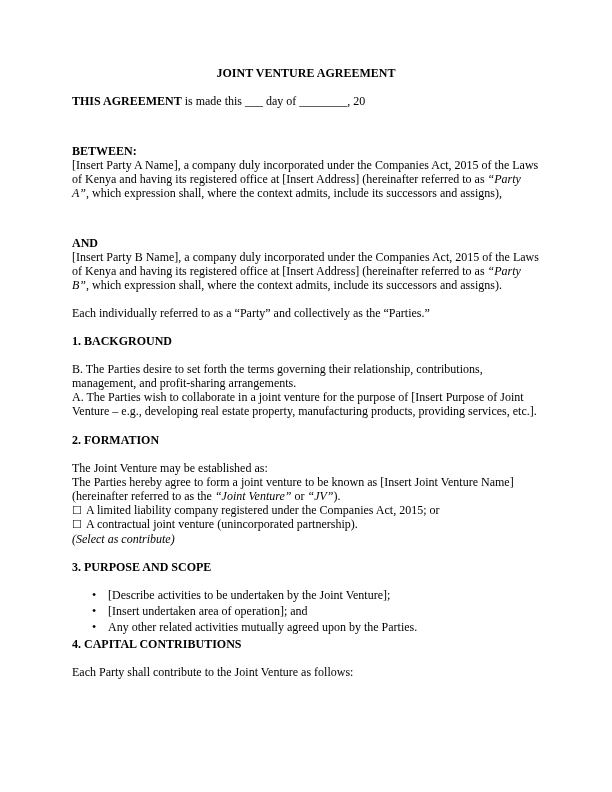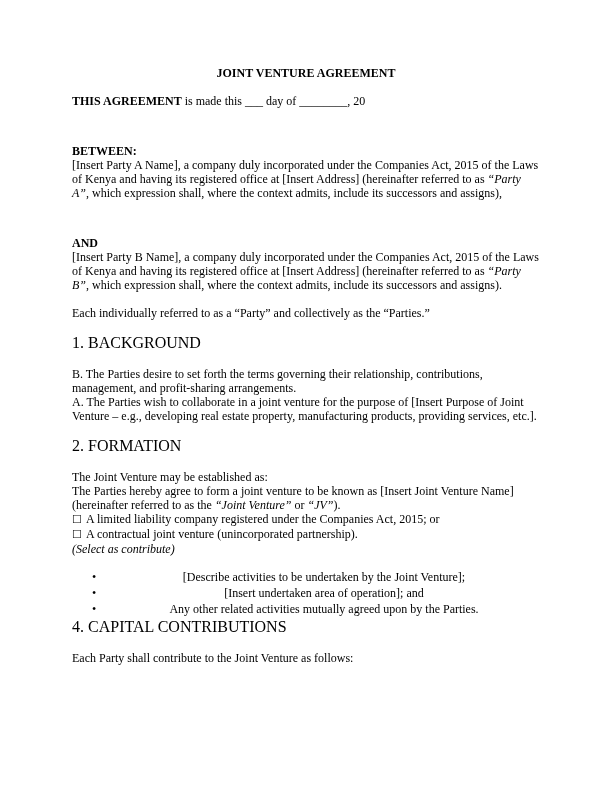--- a/index.html
+++ b/index.html
@@ -24,39 +24,38 @@
     font-weight: bold;
     margin: 0 0 14px 0;
   }
   .block {
     margin: 0 0 14px 0;
   }
   .block-gap2 {
     margin: 0 0 28px 0;
   }
   .heading {
-    font-weight: normal;
+    font-weight: bold;
     margin: 0 0 14px 0;
-    font-size: 16px;
+    font-size: 12px;
   }
   b, .bold { font-weight: bold; margin-top: 36px; }
   em, .ital { font-style: italic; }
   .line {  }
   .checkbox-line { }
   .checkbox-glyph {
     font-family: "DejaVu Sans", sans-serif;
     font-size: 11px;
     display: inline-block;
     margin-right: 4px;
   }
   ul.bullets {
     list-style: none;
     margin: 14px 0 0 0;
     padding: 0;
-    text-align: center;
   }
   ul.bullets li {
     position: relative;
     padding-left: 36px;
     margin: 0 0 2px 0;
   }
   ul.bullets li::before {
     content: "\2022";
     position: absolute;
     left: 20px;
@@ -94,20 +93,21 @@
   <p class="heading">2. FORMATION</p>
 
   <div class="block">
     <div class="line">The Joint Venture may be established as:</div>
     <div class="line"><span>The Parties hereby agree to form a joint venture to be known as [Insert Joint Venture Name] (hereinafter referred to as the </span><em>“Joint Venture”</em><span> or </span><em>“JV”</em><span>).</span></div>
     <div class="line checkbox-line"><span class="checkbox-glyph">☐</span><span>A limited liability company registered under the Companies Act, 2015; or</span></div>
     <div class="line checkbox-line"><span class="checkbox-glyph">☐</span><span>A contractual joint venture (unincorporated partnership).</span></div>
     <div class="line ital">(Select as contribute)</div>
   </div>
 
+  <p class="heading">3. PURPOSE AND SCOPE</p>
 
 
   <ul class="bullets">
     <li>[Describe activities to be undertaken by the Joint Venture];</li>
     <li>[Insert undertaken area of operation]; and</li>
     <li>Any other related activities mutually agreed upon by the Parties.</li>
   </ul>
 
   <p class="heading">4. CAPITAL CONTRIBUTIONS</p>
 

